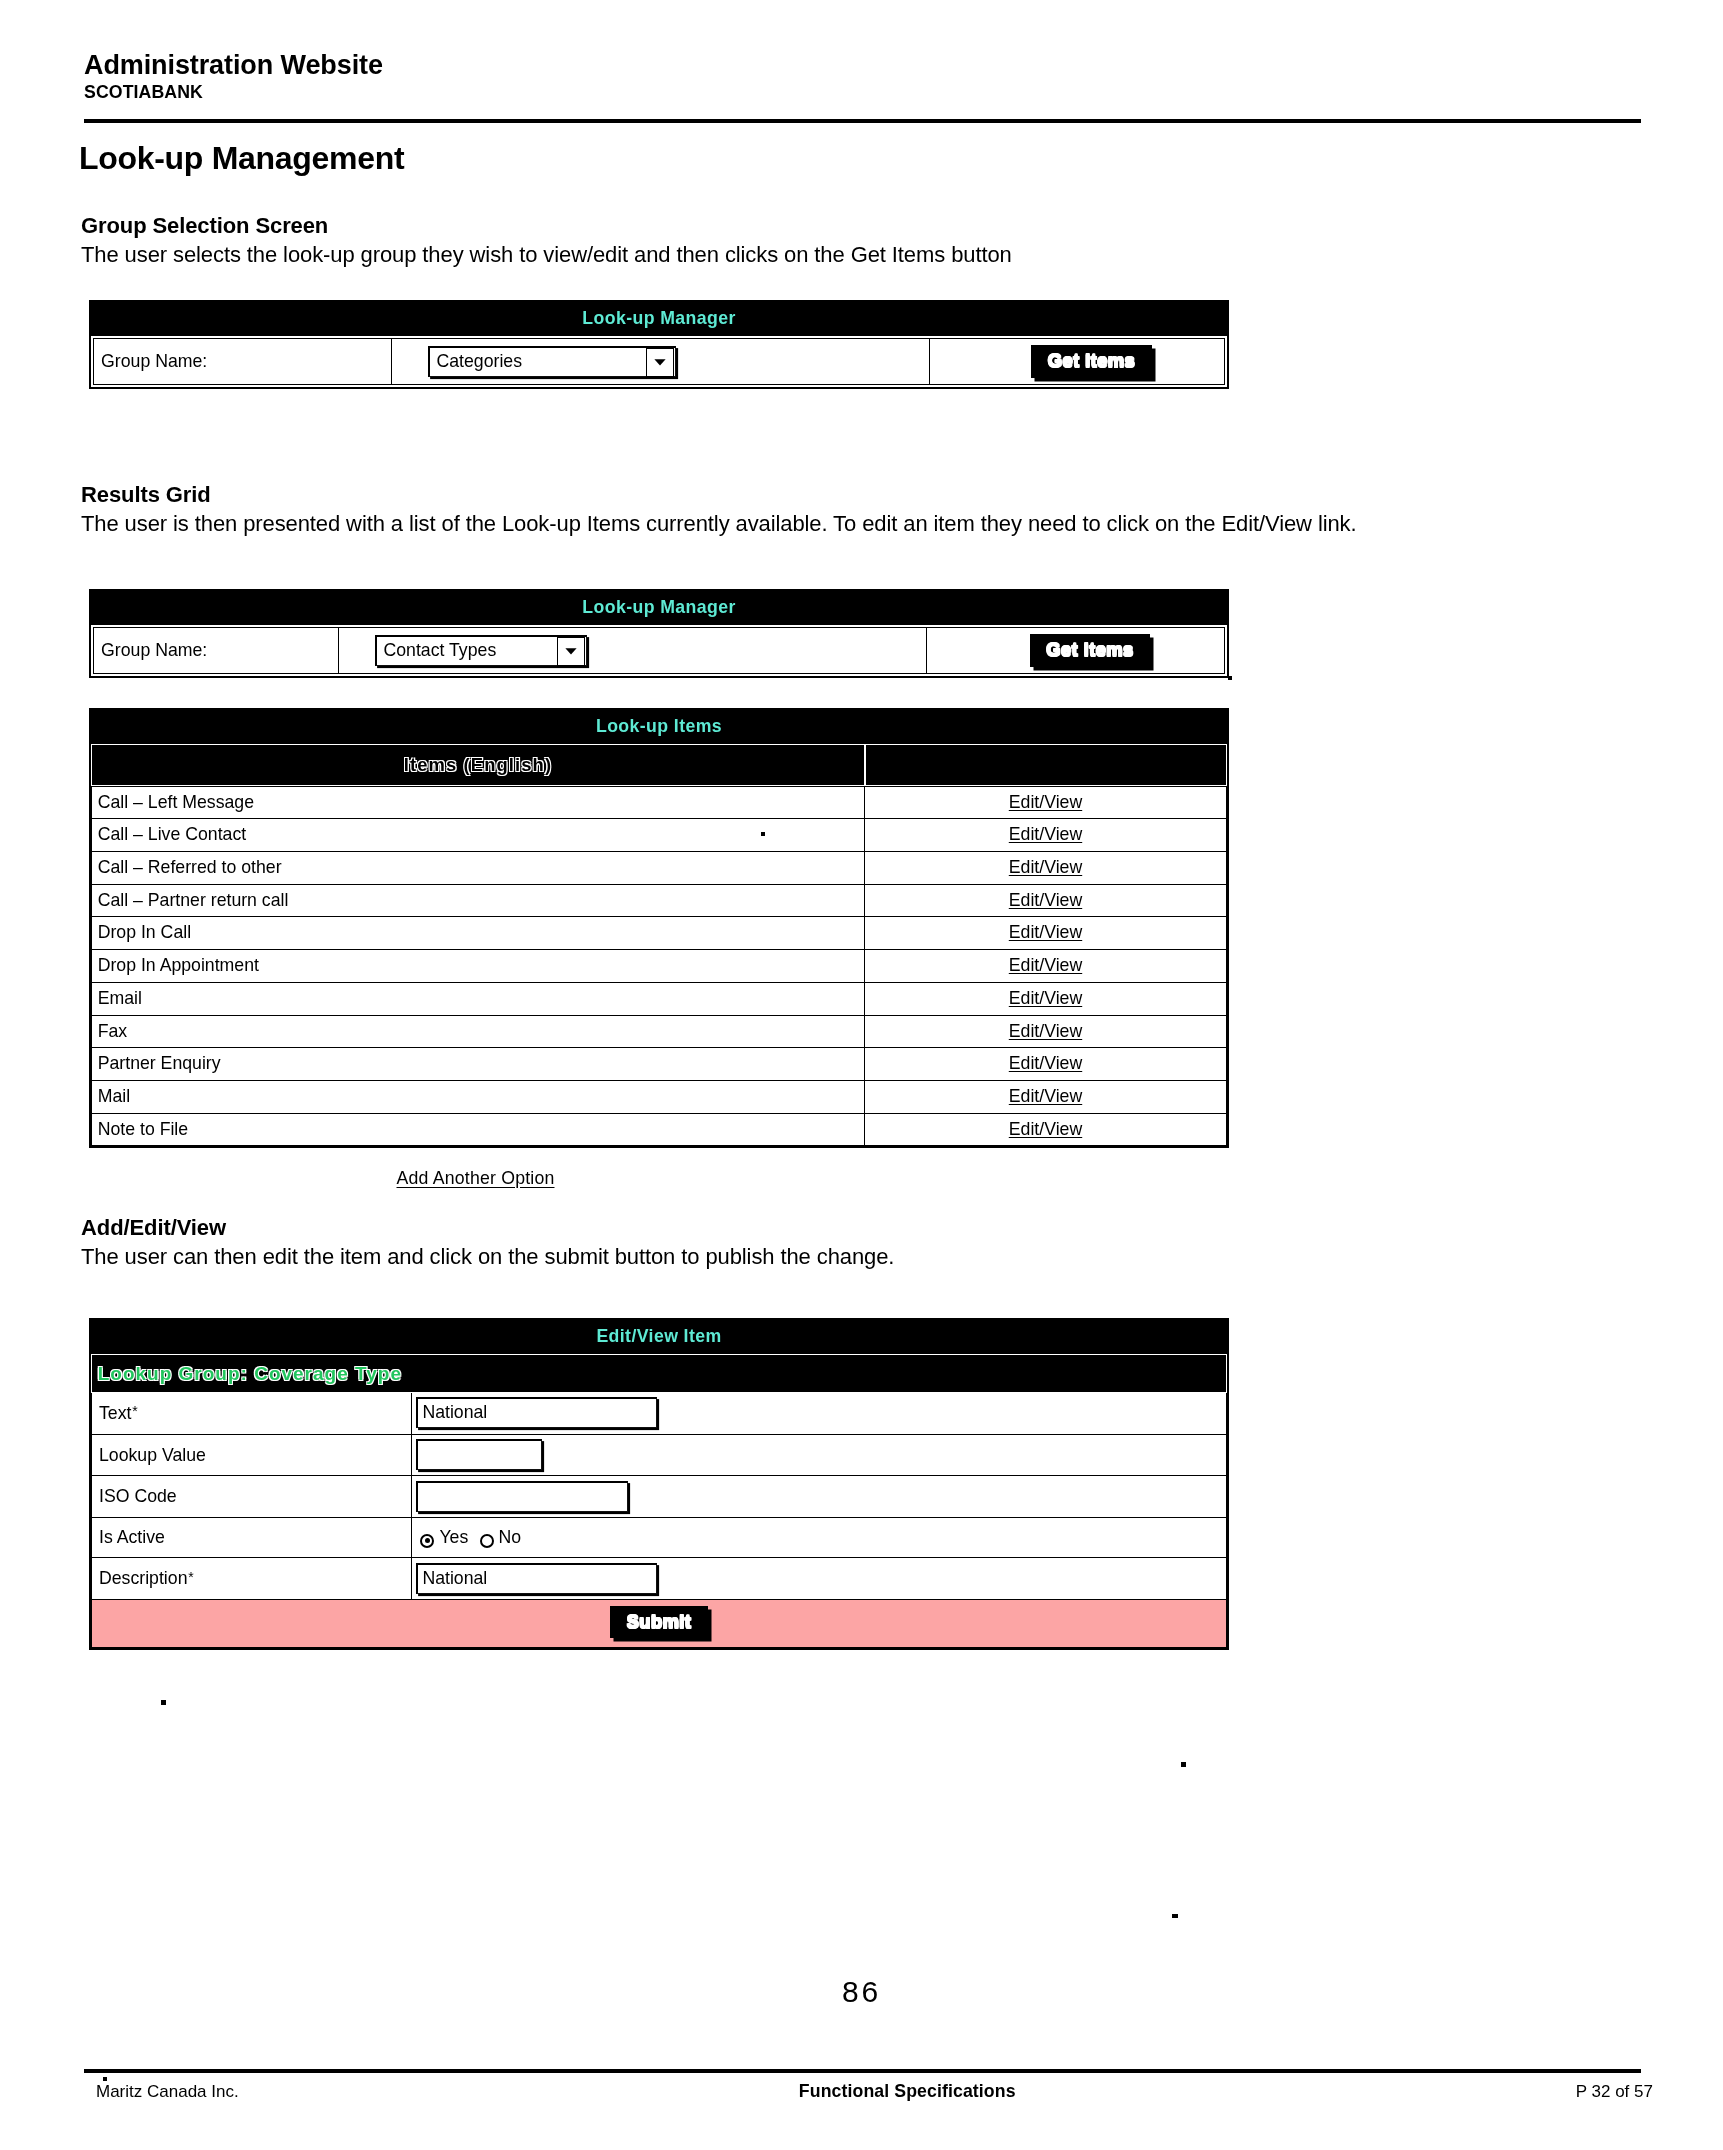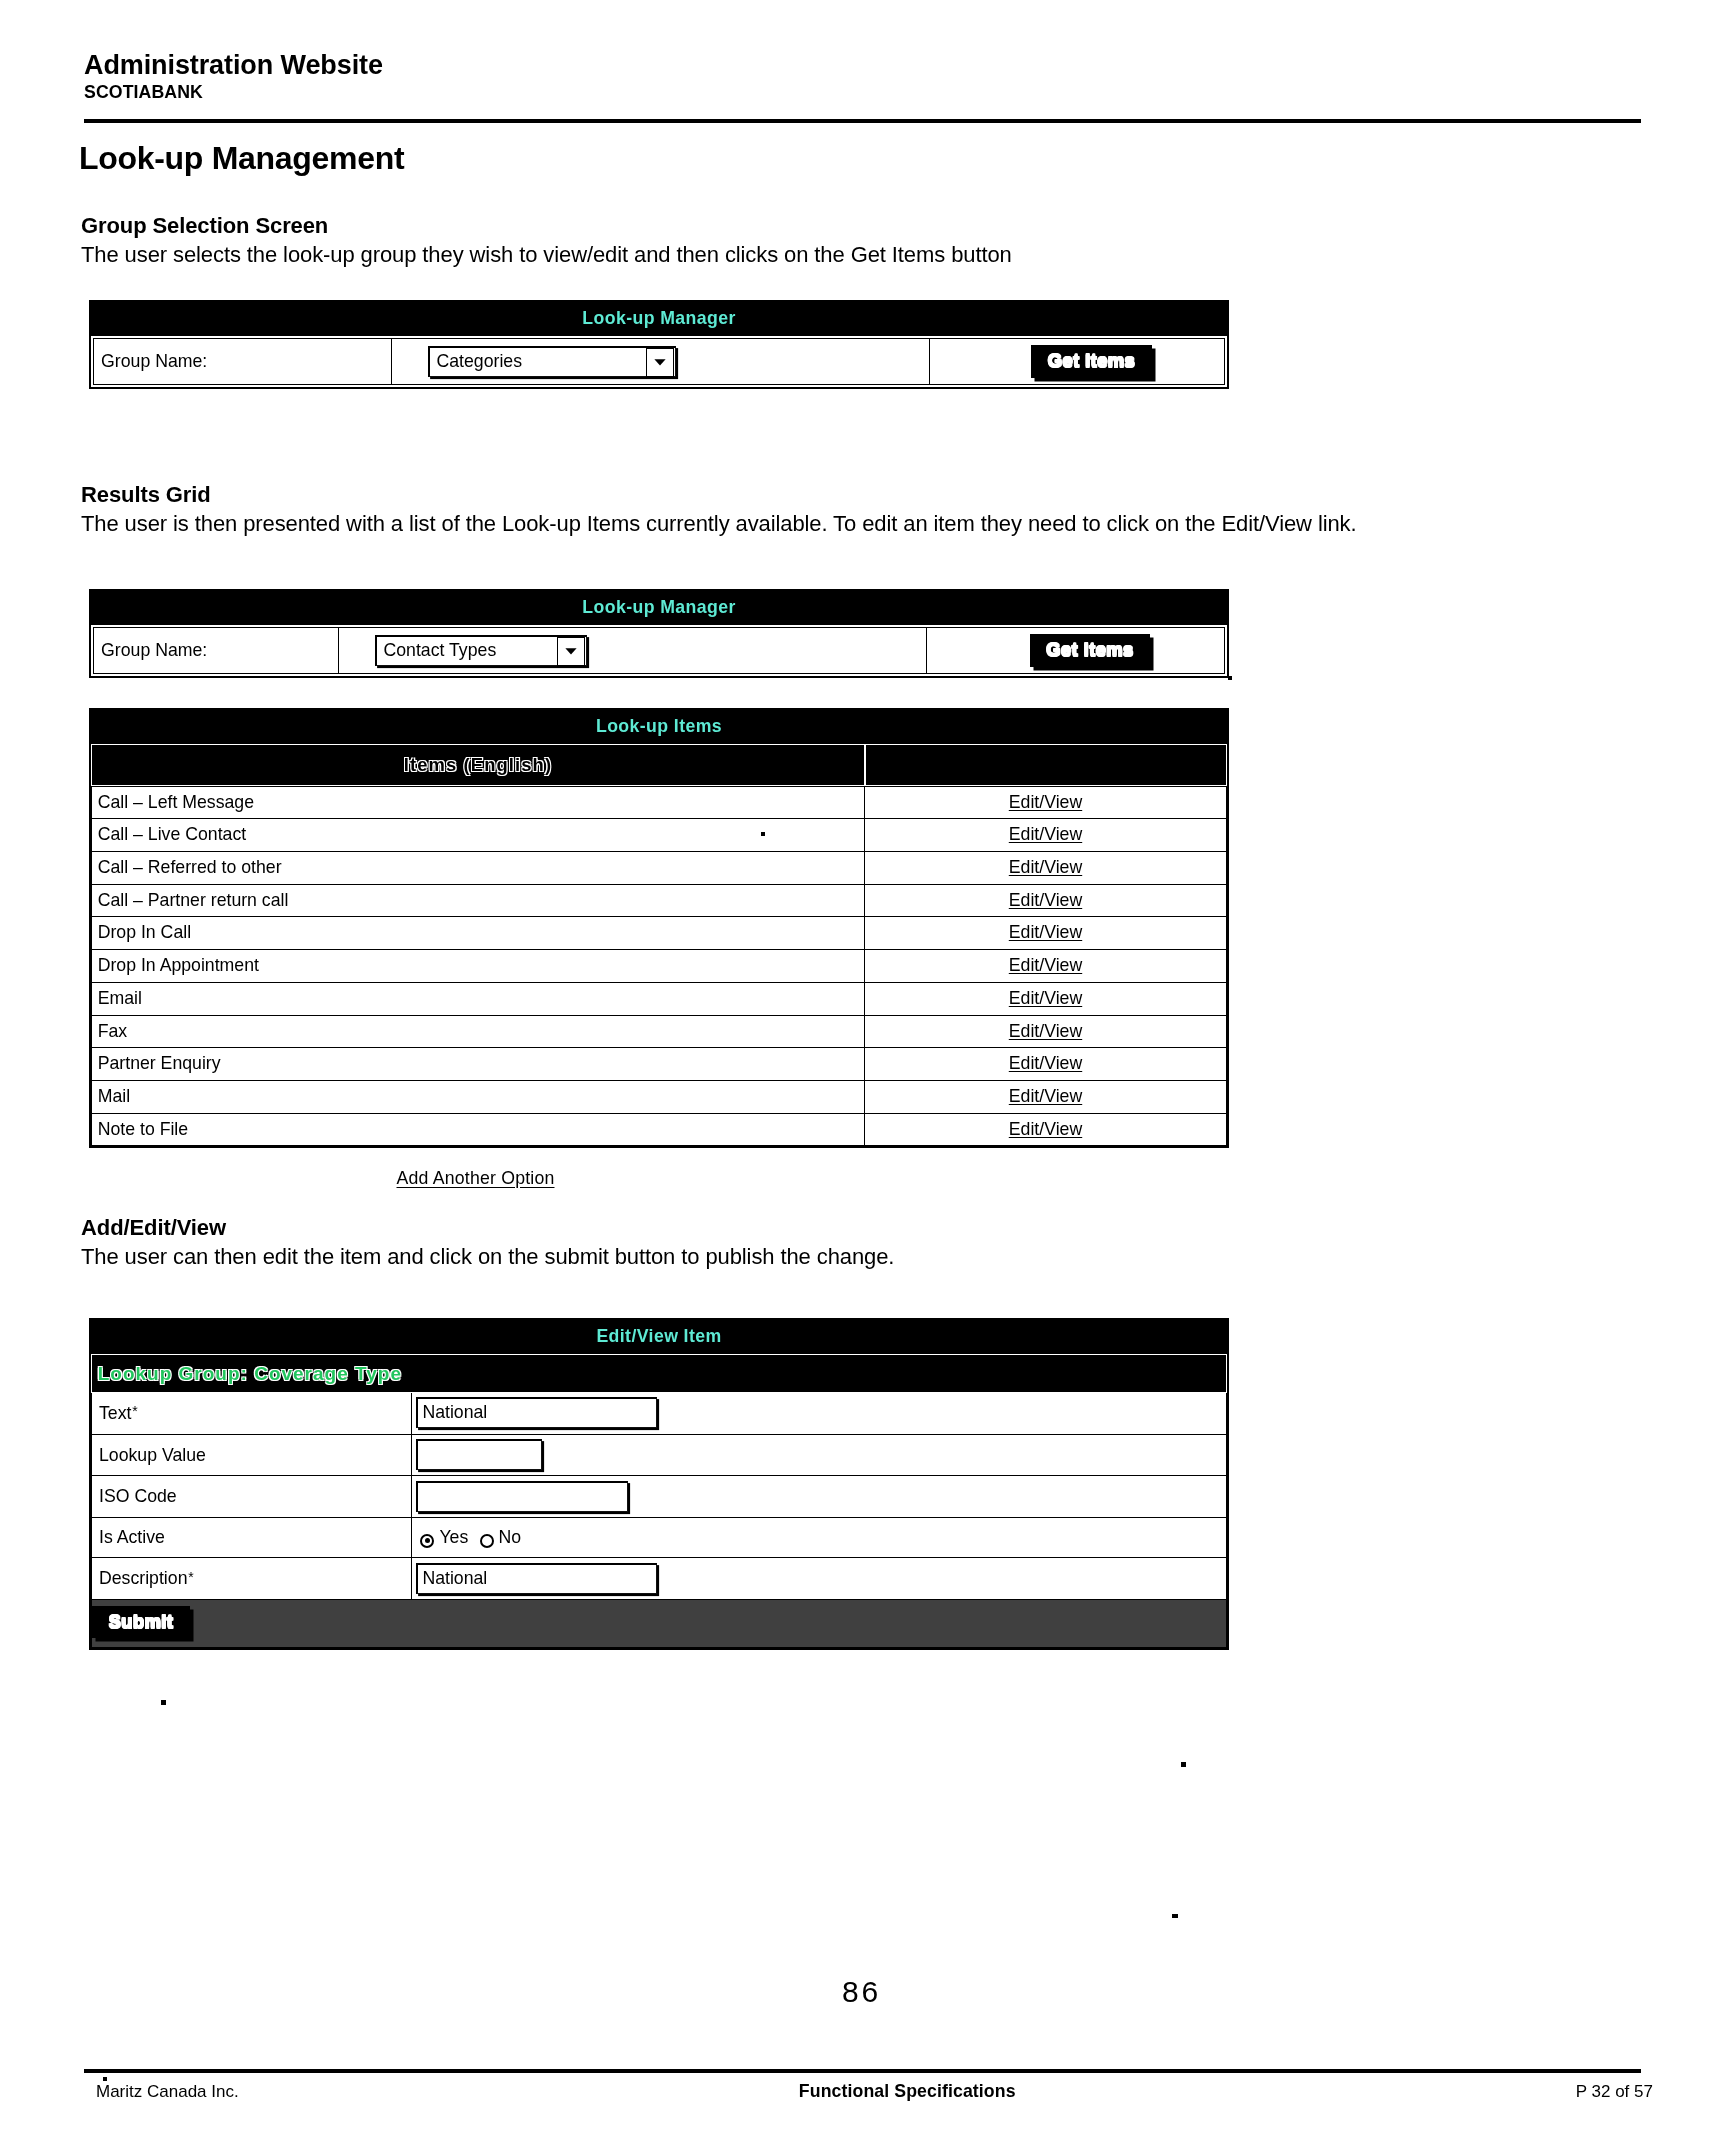--- a/index.html
+++ b/index.html
@@ -311,24 +311,25 @@
   }
   .radio-dot.on::after {
     content: "";
     width: 5.7px; height: 5.7px;
     border-radius: 50%;
     background: #000;
     display: block;
   }
   .submit-row {
     display: flex;
+    justify-content: center;
     align-items: center;
     border: 1.4px solid #000;
     border-top: none;
-    background: #404040;
+    background: #fca5a5;
     padding: 5.7px 0 8.5px 0;
     min-height: 40px;
     box-sizing: border-box;
   }
 
   
   .speck {
     position: absolute;
     background: #000;
   }

